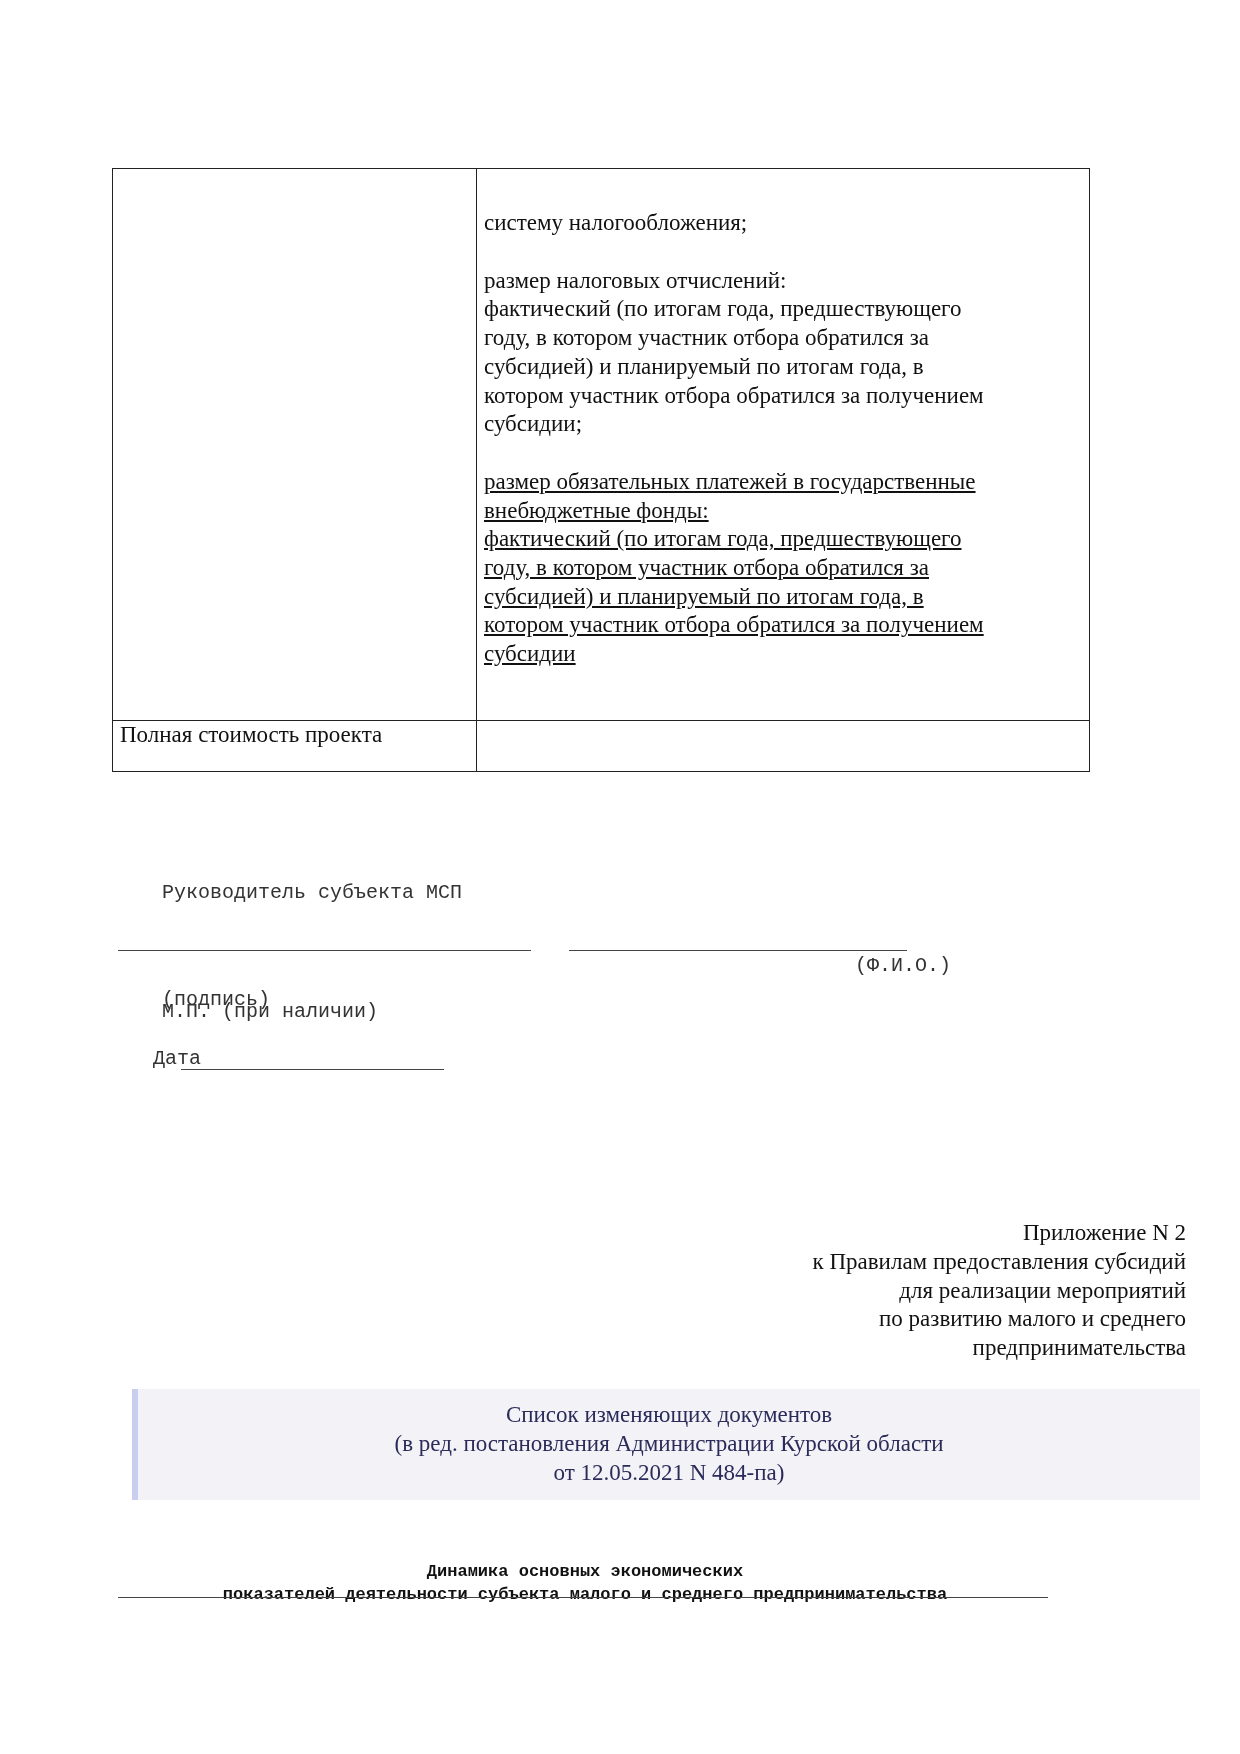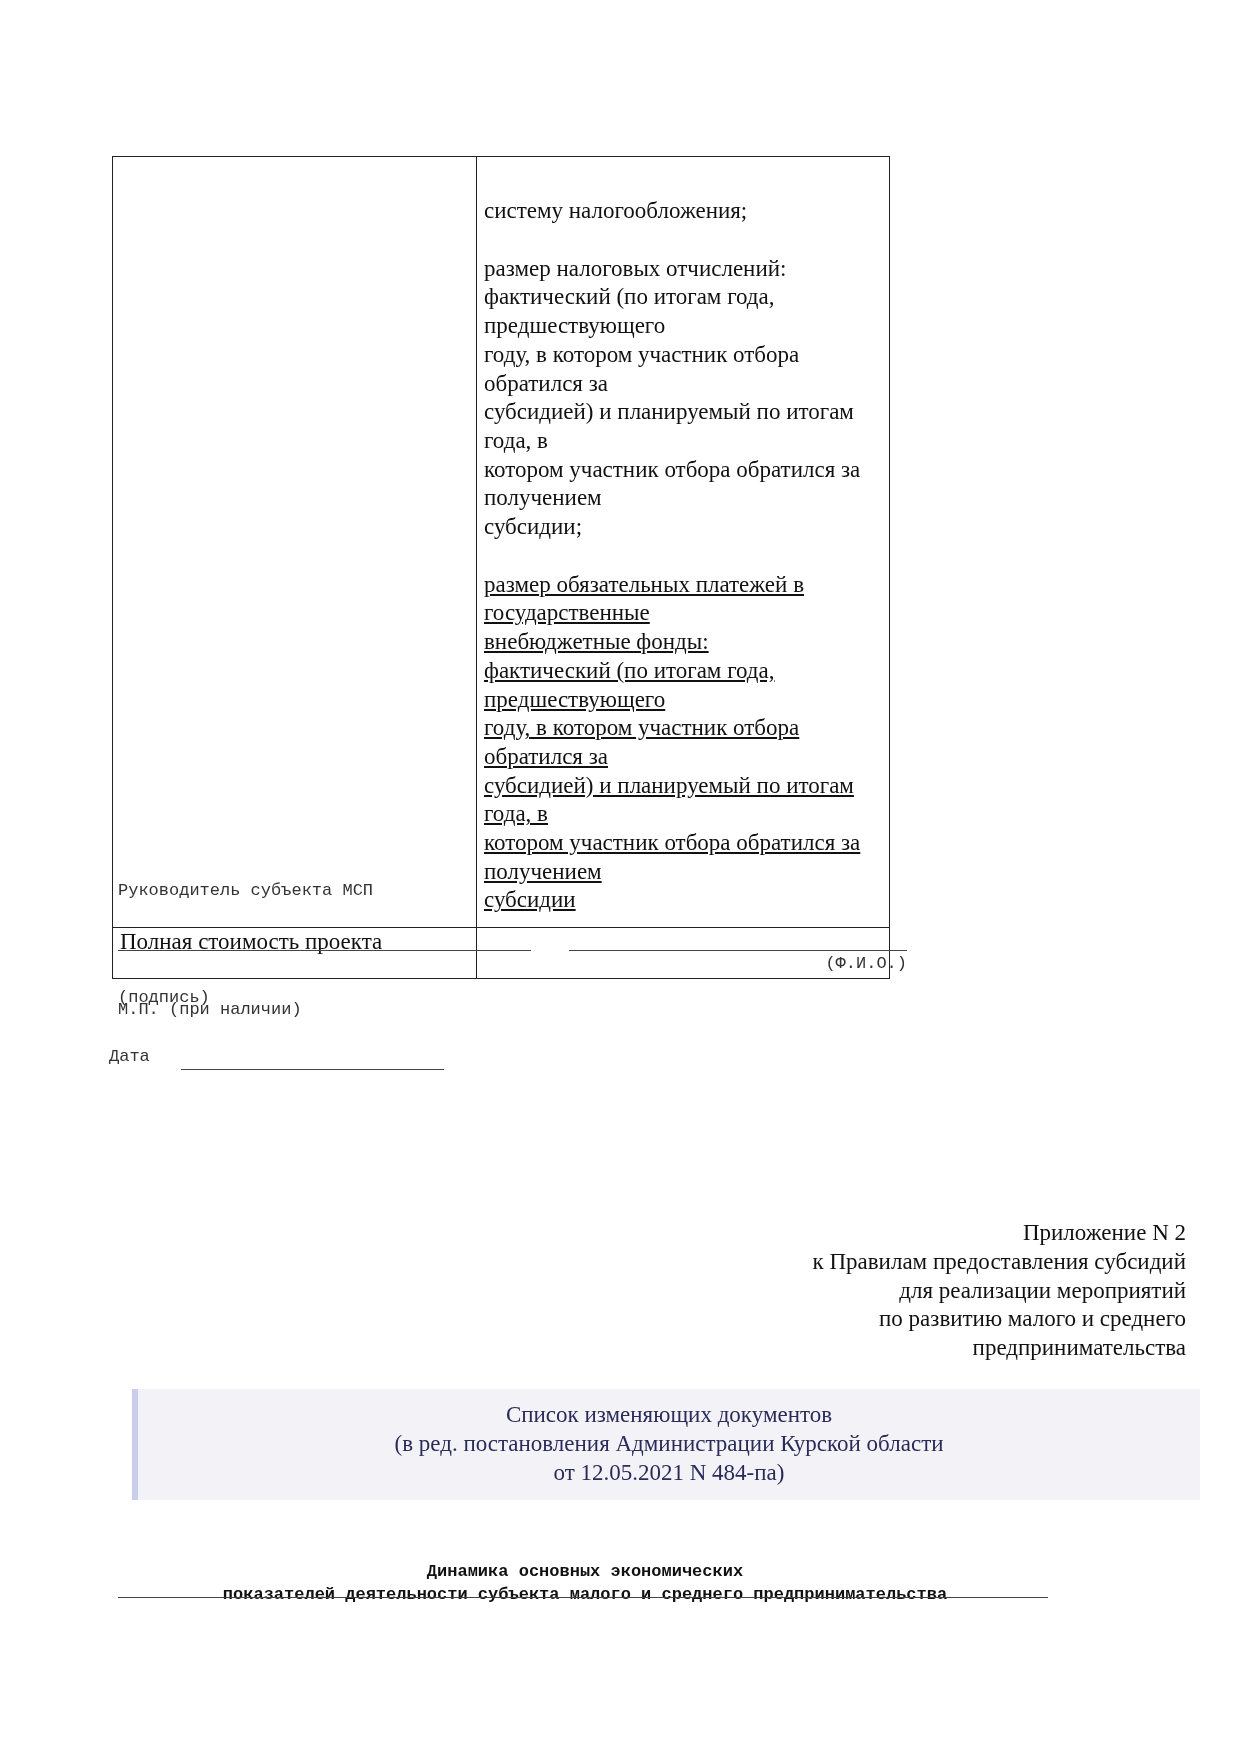--- a/index.html
+++ b/index.html
@@ -1,33 +1,33 @@
 <!DOCTYPE html>
 <html><head>
 <meta charset="utf-8">
 <style>
   html, body { margin: 0; padding: 0; background: #ffffff; }
   body { width: 1240px; height: 1754px; position: relative; overflow: hidden; color: #111; }
 
   table.form {
-    position: absolute; left: 112px; top: 156px; width: 778px;
+    position: absolute; left: 112px; top: 168px; width: 978px;
     border-collapse: collapse; font-family: "Liberation Serif", serif;
     font-size: 23px; line-height: 28.7px;
   }
   table.form td { border: 1.5px solid #222; vertical-align: top; padding: 0 7px; }
   table.form td.c1 { width: 349px; }
   .row1 td { height: 511px; }
   .row1 .c2 { padding-top: 40px; }
   .row2 td { height: 50px; padding-top: 10px; padding-bottom: 0; }
   .row3 td { height: 135px; padding-top: 10px; }
   .para { margin: 0 0 29px 0; }
   .para:last-child { margin-bottom: 12px; text-decoration: underline; }
   .line { display: block; }
 
-  .sig { position: absolute; font-family: "Liberation Mono", monospace; font-size: 17px; color: #333; }
+  .sig { position: absolute; font-family: "Liberation Mono", monospace; font-size: 20px; color: #333; margin-left: 44px; }
   .uline { position: absolute; border-bottom: 1.2px solid #444; height: 0; }
 
   .appendix {
     position: absolute; right: 54px; top: 1219px; text-align: right;
     font-family: "Liberation Serif", serif; font-size: 23px; line-height: 28.8px; color: #111;
   }
 
   .changes {
     position: absolute; left: 132px; top: 1389px; width: 1068px; height: 111px;
     background: #f2f2f7; border-left: 6px solid #c9cdee; box-sizing: border-box;

